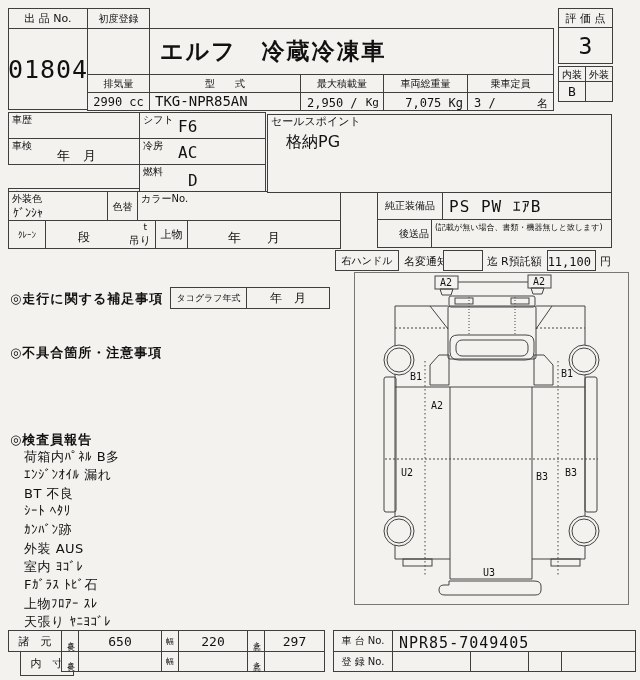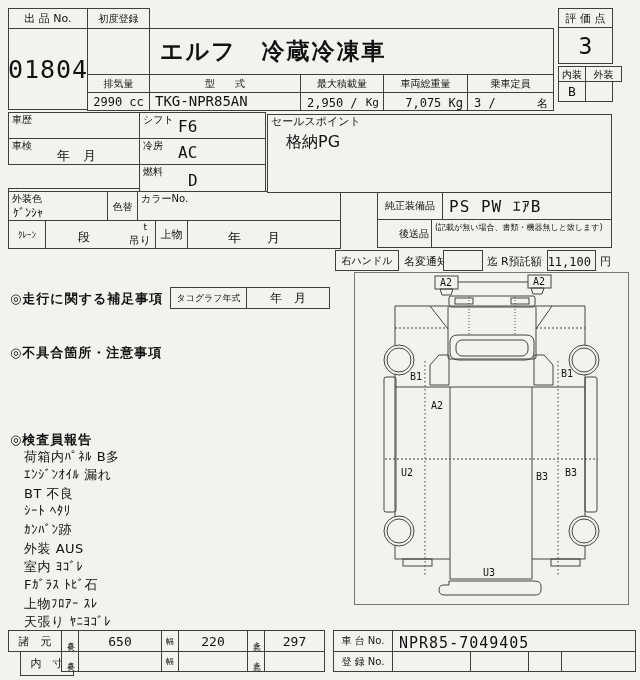--- a/index.html
+++ b/index.html
@@ -58,21 +58,21 @@
 
   <div class="c cen lab" style="left:467px;top:74px;width:87px;height:19px;">乗車定員</div>
   <div class="c" style="left:467px;top:92px;width:87px;height:19px;">
     <span class="nb mono" style="left:6px;top:3px;font-size:12px;">3 /</span>
     <span class="nb" style="right:5px;top:3px;font-size:11px;">名</span>
   </div>
 
   <div class="c cen" style="left:558px;top:8px;width:55px;height:20px;font-size:11px;">評 価 点</div>
   <div class="c cen mono" style="left:558px;top:27px;width:55px;height:37px;font-size:23px;">3</div>
   <div class="c cen lab" style="left:558px;top:66px;width:28px;height:16px;">内装</div>
-  <div class="c cen lab" style="left:585px;top:66px;width:37px;height:16px;">外装</div>
+  <div class="c cen lab" style="left:585px;top:66px;width:28px;height:16px;">外装</div>
   <div class="c cen mono" style="left:558px;top:81px;width:28px;height:21px;font-size:13px;">B</div>
   <div class="c cen mono" style="left:585px;top:81px;width:28px;height:21px;font-size:13px;"></div>
 
   <div class="c" style="left:8px;top:112px;width:132px;height:27px;">
     <span class="corner">車歴</span>
     <span class="nb" style="left:60px;top:6px;font-size:13px;"></span>
   </div>
   <div class="c" style="left:139px;top:112px;width:127px;height:27px;">
     <span class="corner">シフト</span>
     <span class="nb mono" style="left:38px;top:4px;font-size:16px;">F6</span>

